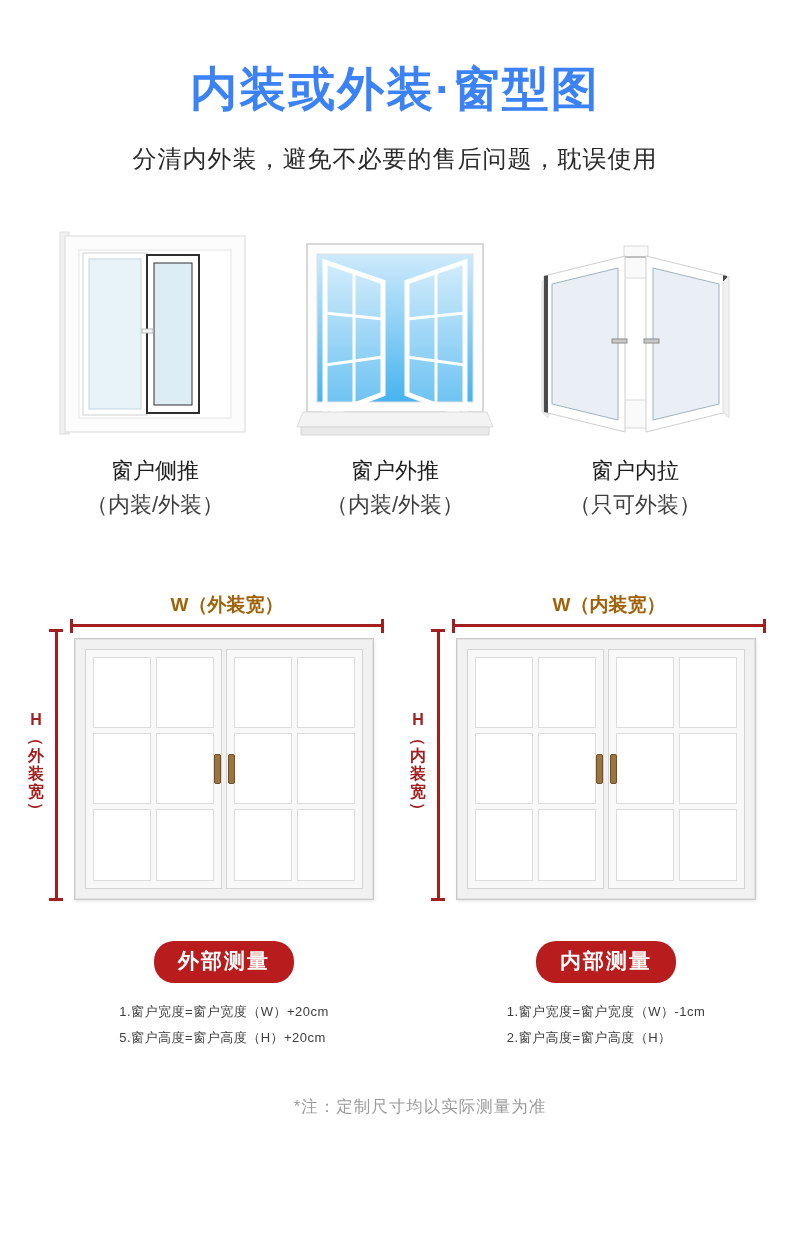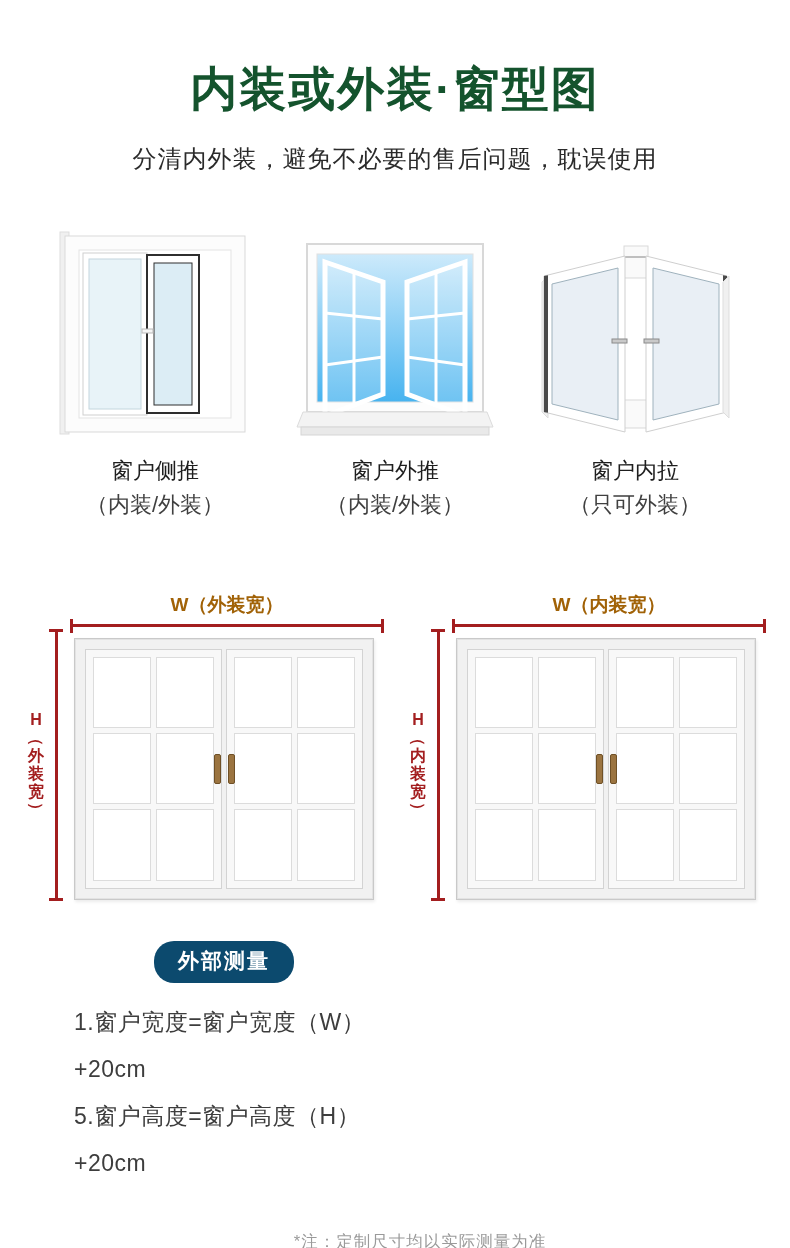--- a/index.html
+++ b/index.html
@@ -5,21 +5,21 @@
   html,body{margin:0;padding:0;}
   body{
     width:790px;height:1248px;overflow:hidden;background:#ffffff;
     font-family:"Liberation Sans","DejaVu Sans",sans-serif;color:#222;
     position:relative;
   }
   .page{width:100%;height:100%;}
 
   .title{
     margin:62px 0 0;text-align:center;font-size:47px;font-weight:800;
-    color:#14532d;letter-spacing:2px;line-height:1.15;
+    color:#3b82f6;letter-spacing:2px;line-height:1.15;
   }
   .subtitle{
     margin:26px 0 0;text-align:center;font-size:24px;color:#2b2b2b;
     letter-spacing:1px;line-height:1.4;
   }
 
   
   .types-row{
     margin:50px 36px 0;display:flex;justify-content:space-between;align-items:flex-end;
   }
@@ -61,26 +61,26 @@
   .pane{background:#ffffff;border:1px solid #dcdcdc;}
   .handle{
     position:absolute;top:50%;transform:translateY(-50%);
     width:5px;height:28px;background:#9b7440;border:1px solid #6f5026;border-radius:2px;
   }
   .handle-l{left:calc(50% - 10px);}
   .handle-r{left:calc(50% + 4px);}
 
   .d-bottom{margin-left:46px;width:300px;text-align:center;}
   .badge{
-    display:inline-block;margin-top:40px;background:#0c4a6e;color:#fff;
+    display:inline-block;margin-top:40px;background:#b91c1c;color:#fff;
     font-size:21px;font-weight:700;letter-spacing:2px;
     padding:6px 24px 8px;border-radius:20px;
   }
   .formulas{margin-top:16px;display:inline-block;text-align:left;}
-  .formula{font-size:23px;color:#3d3d3d;line-height:2.05;letter-spacing:0.5px;}
+  .formula{font-size:13px;color:#3d3d3d;line-height:2.05;letter-spacing:0.5px;}
 
   .note{margin:44px 0 0;text-align:center;font-size:16.5px;color:#9a9a9a;
     letter-spacing:1px;transform:translateX(25px);}
 
   .type-icon svg{display:block;}
 </style>
 </head>
 <body>
 
 <div class="page">
@@ -269,19 +269,26 @@
                   <div class="pane"></div>
                   <div class="pane"></div>
                 </div>
               </div>
             </div>
             <div class="handle handle-l"></div>
             <div class="handle handle-r"></div>
           </div>
         </div>
       </div>
+      <div class="d-bottom">
+        <span class="badge">内部测量</span>
+        <div class="formulas">
+          <div class="formula">1.窗户宽度=窗户宽度（W）-1cm</div>
+          <div class="formula">2.窗户高度=窗户高度（H）</div>
+        </div>
+      </div>
     </div>
 
   </div>
 
   <p class="note">*注：定制尺寸均以实际测量为准</p>
 
 </div>
 
 </body></html>

